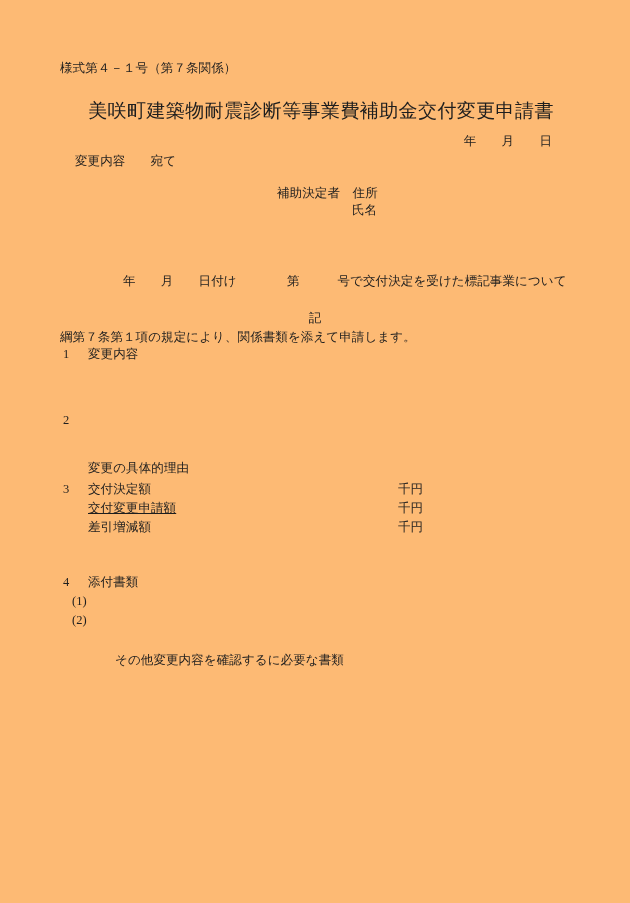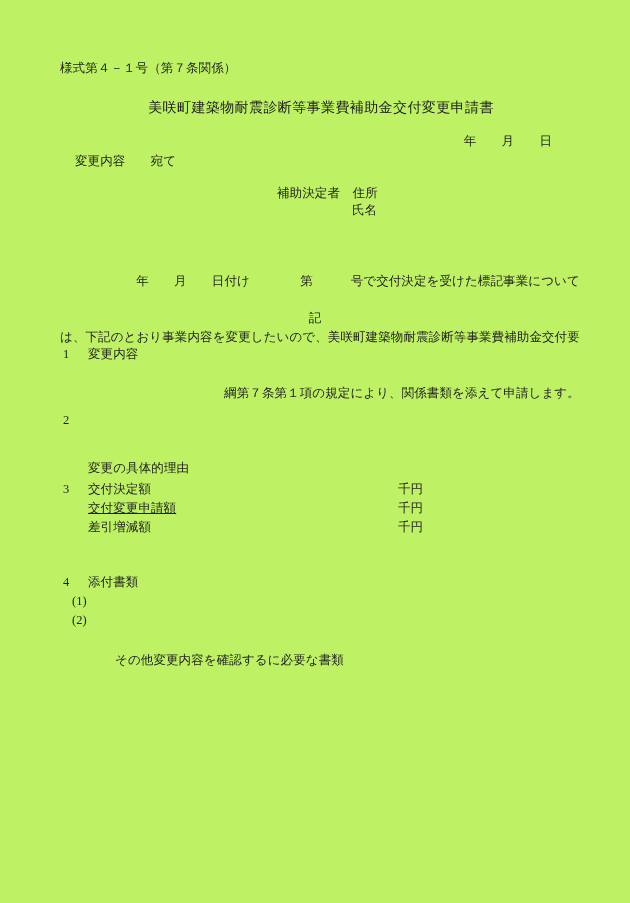--- a/index.html
+++ b/index.html
@@ -4,33 +4,33 @@
 <style>
   html, body { margin: 0; padding: 0; }
   body {
     width: 630px; height: 903px;
     background: #fbfbfb;
     font-family: "Liberation Serif", "DejaVu Serif", serif;
   }
   .page {
     position: relative;
     width: 630px; height: 903px;
-    background: #bef264;
+    background: #fdba74;
     color: #1e1e1e;
     font-size: 12.5px;
     overflow: hidden;
   }
   .abs {
     position: absolute;
     line-height: 1.12;
     white-space: pre;
     letter-spacing: 0.1px;
   }
   .doc-title {
-    font-size: 14px;
+    font-size: 19px;
     letter-spacing: 0.4px;
   }
   .center { left: 0; right: 0; text-align: center; }
   .para { line-height: 18.8px; }
 </style>
 </head>
 <body>
 
 <div class="page">
 
@@ -38,23 +38,22 @@
 
   <div class="abs doc-title" style="left:12px; right:0; top:100px; text-align:center;">美咲町建築物耐震診断等事業費補助金交付変更申請書</div>
 
   <div class="abs" style="top:134px; right:78px;">年　　月　　日</div>
 
   <div class="abs" style="left:75px; top:154px;">変更内容　　宛て</div>
 
   <div class="abs" style="left:277px; top:186px;">補助決定者　住所</div>
   <div class="abs" style="left:352px; top:203px;">氏名</div>
 
-  <div class="abs para" style="left:60px; top:234px;text-align:right;">
+  <div class="abs para" style="left:60px; top:234px;">
     <div>　　　　　年　　月　　日付け　　　　第　　　号で交付決定を受けた標記事業について</div>
-    <div>は、下記のとおり事業内容を変更したいので、美咲町建築物耐震診断等事業費補助金交付要</div>
     <div>綱第７条第１項の規定により、関係書類を添えて申請します。</div>
   </div>
 
   <div class="abs center" style="top:311px;">記</div>
 
   <div class="abs" style="left:63px; top:347px;">1</div>
   <div class="abs" style="left:88px; top:347px;">変更内容</div>
 
   <div class="abs" style="left:63px; top:413px;">2</div>
   <div class="abs" style="left:88px; top:413px;margin-top:48px;">変更の具体的理由</div>

